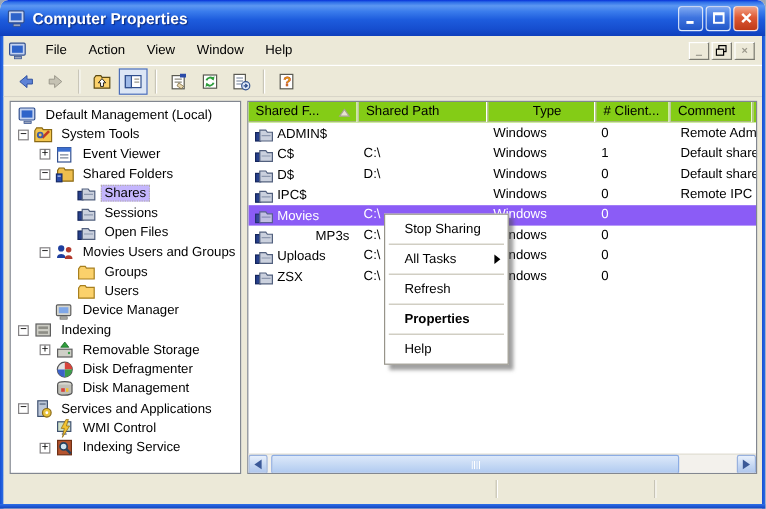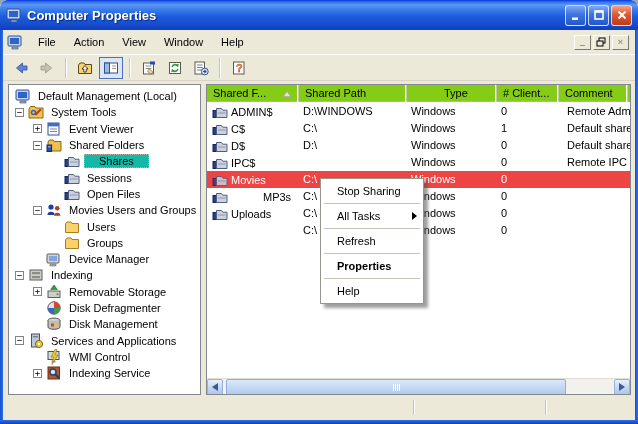--- a/index.html
+++ b/index.html
@@ -48,31 +48,31 @@
   #tree-panel{position:absolute;left:8px;top:84px;width:193px;height:311px;background:#fff;
     border:1px solid #828790;overflow:hidden;padding-top:3px;}
   .tree-row{height:16.3px;display:flex;align-items:center;white-space:nowrap;}
   .tree-gap{display:inline-block;height:1px;}
   .expander{width:9px;height:9px;min-width:9px;border:1px solid #848284;background:#fff;
     display:flex;align-items:center;justify-content:center;font-size:9px;line-height:7px;
     font-family:"DejaVu Sans Mono",monospace;margin-right:4px;}
   .expander.none{visibility:hidden;}
   .tree-ico{width:16px;height:16px;min-width:16px;margin-right:4px;display:inline-flex;}
   .tree-label{padding:1px 3px;}
-  .tree-label.selected{background:#14b8a6;border:1px dotted #b3b0a2;padding:0 14px;}
+  .tree-label.selected{background:#c4b5fd;border:1px dotted #b3b0a2;padding:0 2px;}
   
   #list-panel{position:absolute;left:206px;top:84px;width:425px;height:311px;background:#fff;
     border:1px solid #828790;overflow:hidden;}
   #lv-header{position:absolute;left:0;top:0;right:0;height:17px;background:#84cc16;display:flex;}
   .lv-h{height:17px;border-right:1px solid #c9c6b8;box-shadow:inset -1px 0 0 #fff,inset 0 -1px 0 #b5b2a3;
     padding:2px 0 0 6px;display:flex;align-items:flex-start;white-space:nowrap;overflow:hidden;}
   .lv-h .sorticon{margin-left:auto;margin-right:6px;margin-top:3px;}
   #lv-rows{position:absolute;left:0;top:18px;right:0;}
   .lv-row{position:relative;height:17px;white-space:nowrap;}
-  .lv-row.selected{background:#ef4444;color:#fff;}
+  .lv-row.selected{background:#8b5cf6;color:#fff;}
   .lv-cell{position:absolute;top:0;height:17px;padding:2px 0 0 4px;overflow:hidden;white-space:nowrap;}
   .lv-cell.name{display:flex;align-items:center;padding-top:0;}
   .lv-cell.name .row-ico{width:16px;height:16px;margin:0 3px 0 1px;display:inline-flex;}
   
   #hscroll{position:absolute;left:0;right:0;bottom:0;height:16px;background:#F3F1EC;border-top:1px solid #e2dfd4;}
   .sb-btn{position:absolute;top:0;width:16px;height:16px;border-radius:2px;
     background:linear-gradient(180deg,#E8F0FC,#C2D5F2 60%,#AFC6EC);border:1px solid #98B1DE;
     display:flex;align-items:center;justify-content:center;}
   .sb-thumb{position:absolute;top:0;height:16px;border-radius:2px;
     background:linear-gradient(180deg,#DCE8FA,#C4D8F4 55%,#B0CAF0);border:1px solid #8CACE4;
@@ -331,31 +331,31 @@
         <span class="tree-label">Movies Users and Groups</span>
       </div>
       <div class="tree-row">
         <span class="tree-gap" style="width: 42px;"></span>
         <span class="expander none"></span>
         <span class="tree-ico">
           <svg width="16" height="16" viewBox="0 0 16 16" xmlns="http://www.w3.org/2000/svg">
             <path d="M1.5 5 L3 3 H7 L8 4.5 H14.5 V13.5 H1.5 Z" fill="#FBD16B" stroke="#A77F1E"></path>
           </svg>
         </span>
+        <span class="tree-label">Groups</span>
+      </div>
+      <div class="tree-row">
+        <span class="tree-gap" style="width: 42px;"></span>
+        <span class="expander none"></span>
+        <span class="tree-ico">
+          <svg width="16" height="16" viewBox="0 0 16 16" xmlns="http://www.w3.org/2000/svg">
+            <path d="M1.5 5 L3 3 H7 L8 4.5 H14.5 V13.5 H1.5 Z" fill="#FBD16B" stroke="#A77F1E"></path>
+          </svg>
+        </span>
         <span class="tree-label">Users</span>
-      </div>
-      <div class="tree-row">
-        <span class="tree-gap" style="width: 42px;"></span>
-        <span class="expander none"></span>
-        <span class="tree-ico">
-          <svg width="16" height="16" viewBox="0 0 16 16" xmlns="http://www.w3.org/2000/svg">
-            <path d="M1.5 5 L3 3 H7 L8 4.5 H14.5 V13.5 H1.5 Z" fill="#FBD16B" stroke="#A77F1E"></path>
-          </svg>
-        </span>
-        <span class="tree-label">Groups</span>
       </div>
       <div class="tree-row">
         <span class="tree-gap" style="width: 24px;"></span>
         <span class="expander none"></span>
         <span class="tree-ico">
           <svg width="16" height="16" viewBox="0 0 16 16" xmlns="http://www.w3.org/2000/svg">
             <rect x="1" y="3" width="12" height="9" rx="1" fill="#D6D6CE" stroke="#5E5E5E"></rect>
             <rect x="3" y="5" width="8" height="5" fill="#7FA7E8"></rect>
             <rect x="4" y="13" width="6" height="2" fill="#ABABA3" stroke="#5E5E5E" stroke-width="0.5"></rect>
           </svg>
@@ -479,21 +479,20 @@
           <div class="lv-cell name" style="left: 0px; width: 92px;">
             <span class="row-ico">
               <svg width="16" height="16" viewBox="0 0 16 16" xmlns="http://www.w3.org/2000/svg">
                 <rect x="1" y="6.5" width="4.2" height="7" fill="#27408B" stroke="#15265C"></rect>
                 <path d="M4.5 4.5 H9.5 L10.8 6.2 H15 V13.5 H4.5 Z" fill="#CBD1DE" stroke="#52607E"></path>
                 <line x1="6" y1="9" x2="13.5" y2="9" stroke="#8E99AF"></line>
               </svg>
             </span>
             <span>ADMIN$</span>
           </div>
-          <div class="lv-cell" style="left: 92px; width: 108px;">D:\WINDOWS</div>
           <div class="lv-cell" style="left: 200px; width: 90px;">Windows</div>
           <div class="lv-cell" style="left: 290px; width: 62px;">0</div>
           <div class="lv-cell" style="left: 352px; width: 73px; padding-left: 8px;">Remote Admin</div>
         </div>
         <div class="lv-row">
           <div class="lv-cell name" style="left: 0px; width: 92px;">
             <span class="row-ico">
               <svg width="16" height="16" viewBox="0 0 16 16" xmlns="http://www.w3.org/2000/svg">
                 <rect x="1" y="6.5" width="4.2" height="7" fill="#27408B" stroke="#15265C"></rect>
                 <path d="M4.5 4.5 H9.5 L10.8 6.2 H15 V13.5 H4.5 Z" fill="#CBD1DE" stroke="#52607E"></path>
@@ -581,20 +580,30 @@
               </svg>
             </span>
             <span>Uploads</span>
           </div>
           <div class="lv-cell" style="left: 92px; width: 108px;">C:\</div>
           <div class="lv-cell" style="left: 200px; width: 90px;">Windows</div>
           <div class="lv-cell" style="left: 290px; width: 62px;">0</div>
           <div class="lv-cell" style="left: 352px; width: 73px; padding-left: 8px;"></div>
         </div>
         <div class="lv-row">
+          <div class="lv-cell name" style="left: 0px; width: 92px;">
+            <span class="row-ico">
+              <svg width="16" height="16" viewBox="0 0 16 16" xmlns="http://www.w3.org/2000/svg">
+                <rect x="1" y="6.5" width="4.2" height="7" fill="#27408B" stroke="#15265C"></rect>
+                <path d="M4.5 4.5 H9.5 L10.8 6.2 H15 V13.5 H4.5 Z" fill="#CBD1DE" stroke="#52607E"></path>
+                <line x1="6" y1="9" x2="13.5" y2="9" stroke="#8E99AF"></line>
+              </svg>
+            </span>
+            <span>ZSX</span>
+          </div>
           <div class="lv-cell" style="left: 92px; width: 108px;">C:\</div>
           <div class="lv-cell" style="left: 200px; width: 90px;">Windows</div>
           <div class="lv-cell" style="left: 290px; width: 62px;">0</div>
           <div class="lv-cell" style="left: 352px; width: 73px; padding-left: 8px;"></div>
         </div>
       </div>
     <div id="hscroll">
         <div class="sb-btn" style="left: 0px;">
           <span class="chev left"></span>
         </div>

